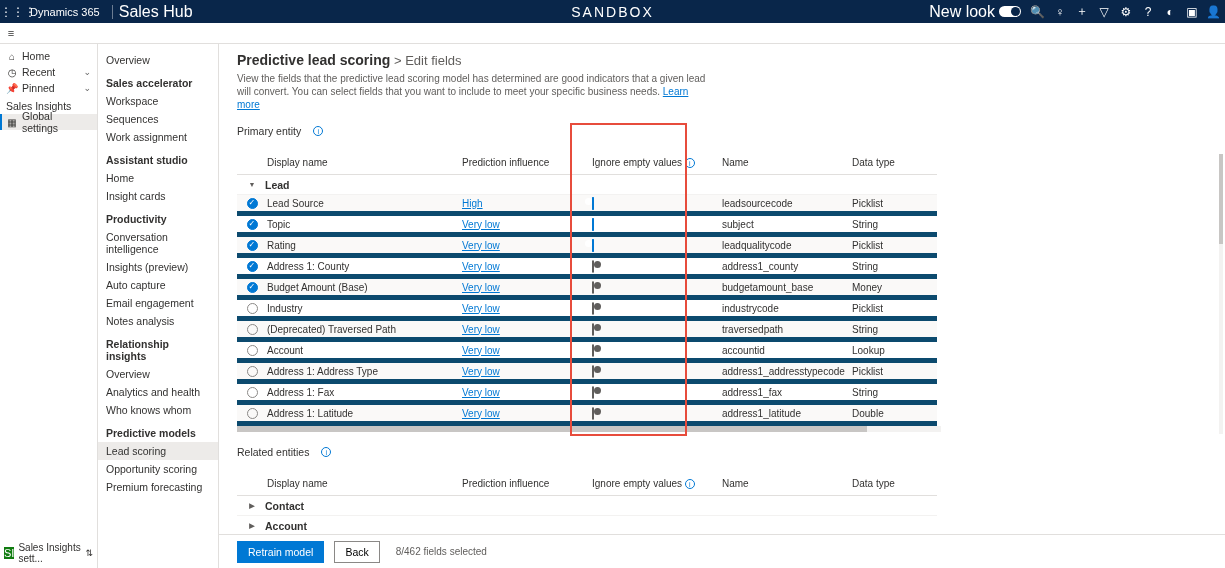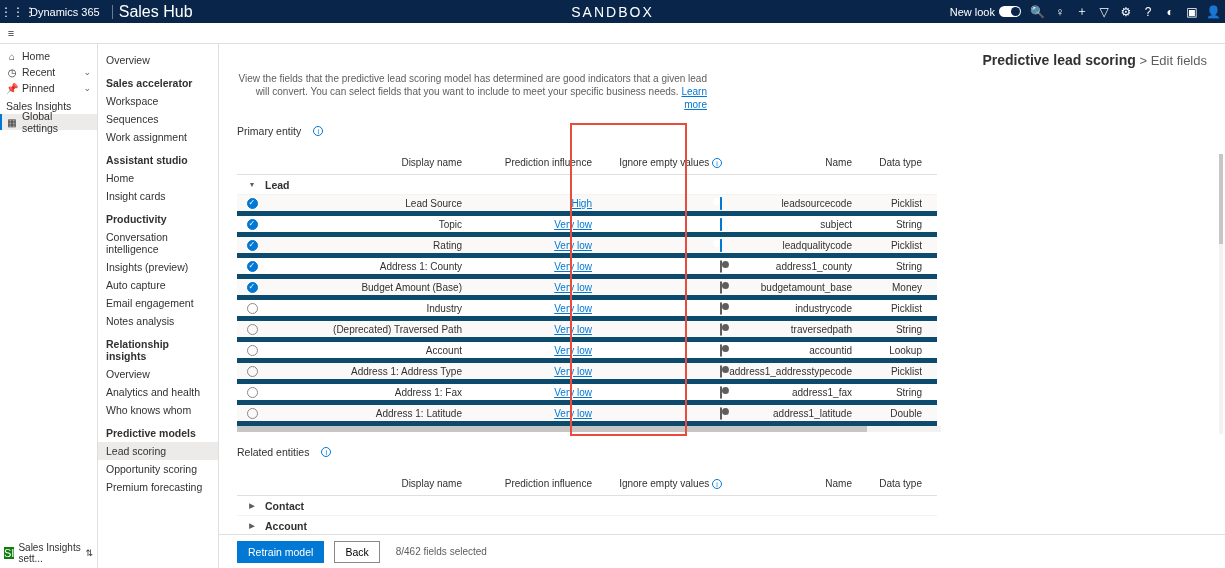--- a/index.html
+++ b/index.html
@@ -6,21 +6,21 @@
 body { font-family: "Segoe UI", Arial, sans-serif; font-size: 11px; color: #323130; background: #fff; width: 1225px; height: 568px; overflow: hidden; }
 
 
 .topbar { height: 23px; background: #09264a; display: flex; align-items: center; color: #fff; position: relative; }
 .topbar .waffle { width: 24px; text-align: center; font-size: 12px; }
 .topbar .brand { font-size: 11px; padding: 0 6px; }
 .topbar .sep { width: 1px; height: 14px; background: rgba(255,255,255,.4); margin: 0 6px; }
 .topbar .hub { font-size: 16px; }
 .topbar .center { position: absolute; left: 50%; transform: translateX(-50%); font-size: 14px; letter-spacing: 2px; font-weight: 300; }
 .topbar .right { margin-left: auto; display: flex; align-items: center; gap: 0; }
-.topbar .right .newlook { font-size: 11px; margin-right: 4px; }
+.topbar .right .newlook { font-size: 16px; margin-right: 4px; }
 .topbar .right .icon { width: 22px; text-align: center; font-size: 12px; cursor: pointer; }
 .tb-toggle { width: 22px; height: 11px; background: #fff; border-radius: 6px; position: relative; display: inline-block; margin-right: 6px; vertical-align: middle; }
 .tb-toggle::after { content:''; position: absolute; right:1px; top:1px; width:9px; height:9px; border-radius:50%; background:#09264a; }
 
 
 .cmdbar { height: 21px; border-bottom: 1px solid #e1dfdd; display: flex; align-items: center; }
 .cmdbar .hamb { width: 22px; text-align: center; font-size: 11px; cursor: pointer; }
 
 .main { display: flex; height: calc(568px - 23px - 21px); }
 
@@ -36,21 +36,21 @@
 .rail .footer .upd { margin-left:auto; font-size:9px; }
 
 
 .nav2 { width: 121px; border-right: 1px solid #e1dfdd; padding: 4px 0; font-size: 10.5px; overflow-y: auto; }
 .nav2 .grp { padding: 8px 8px 3px; font-weight: 600; font-size: 10.5px; }
 .nav2 .grp:first-child { padding-top: 0; }
 .nav2 .lnk { padding: 3px 8px; cursor: pointer; }
 .nav2 .lnk.selected { background: #edebe9; }
 
 
-.content { flex: 1; padding: 8px 18px 2px; overflow-y: auto; position: relative; text-align: right; }
+.content { flex: 1; padding: 8px 18px 2px; overflow-y: auto; position: relative; }
 .crumb { font-size: 13px; color: #605e5c; }
 .crumb .cur { font-weight: 600; color: #323130; font-size: 14px; }
 .desc { font-size: 10px; color: #605e5c; margin-top: 4px; max-width: 470px; line-height: 1.3; }
 .desc a { color: #0078d4; text-decoration: underline; cursor: pointer; }
 .secthead { font-size: 10.5px; margin-top: 14px; display: flex; align-items: center; gap: 12px; }
 .info { width: 10px; height: 10px; border: 1px solid #0078d4; border-radius: 50%; display: inline-flex; align-items: center; justify-content: center; font-size: 7px; color: #0078d4; }
 
 .tbl { margin-top: 14px; width: 700px; }
 .hdr, .row { display: flex; align-items: center; font-size: 10px; }
 .hdr { height: 24px; border-bottom: 1px solid #e1dfdd; font-weight: 400; color: #323130; }

